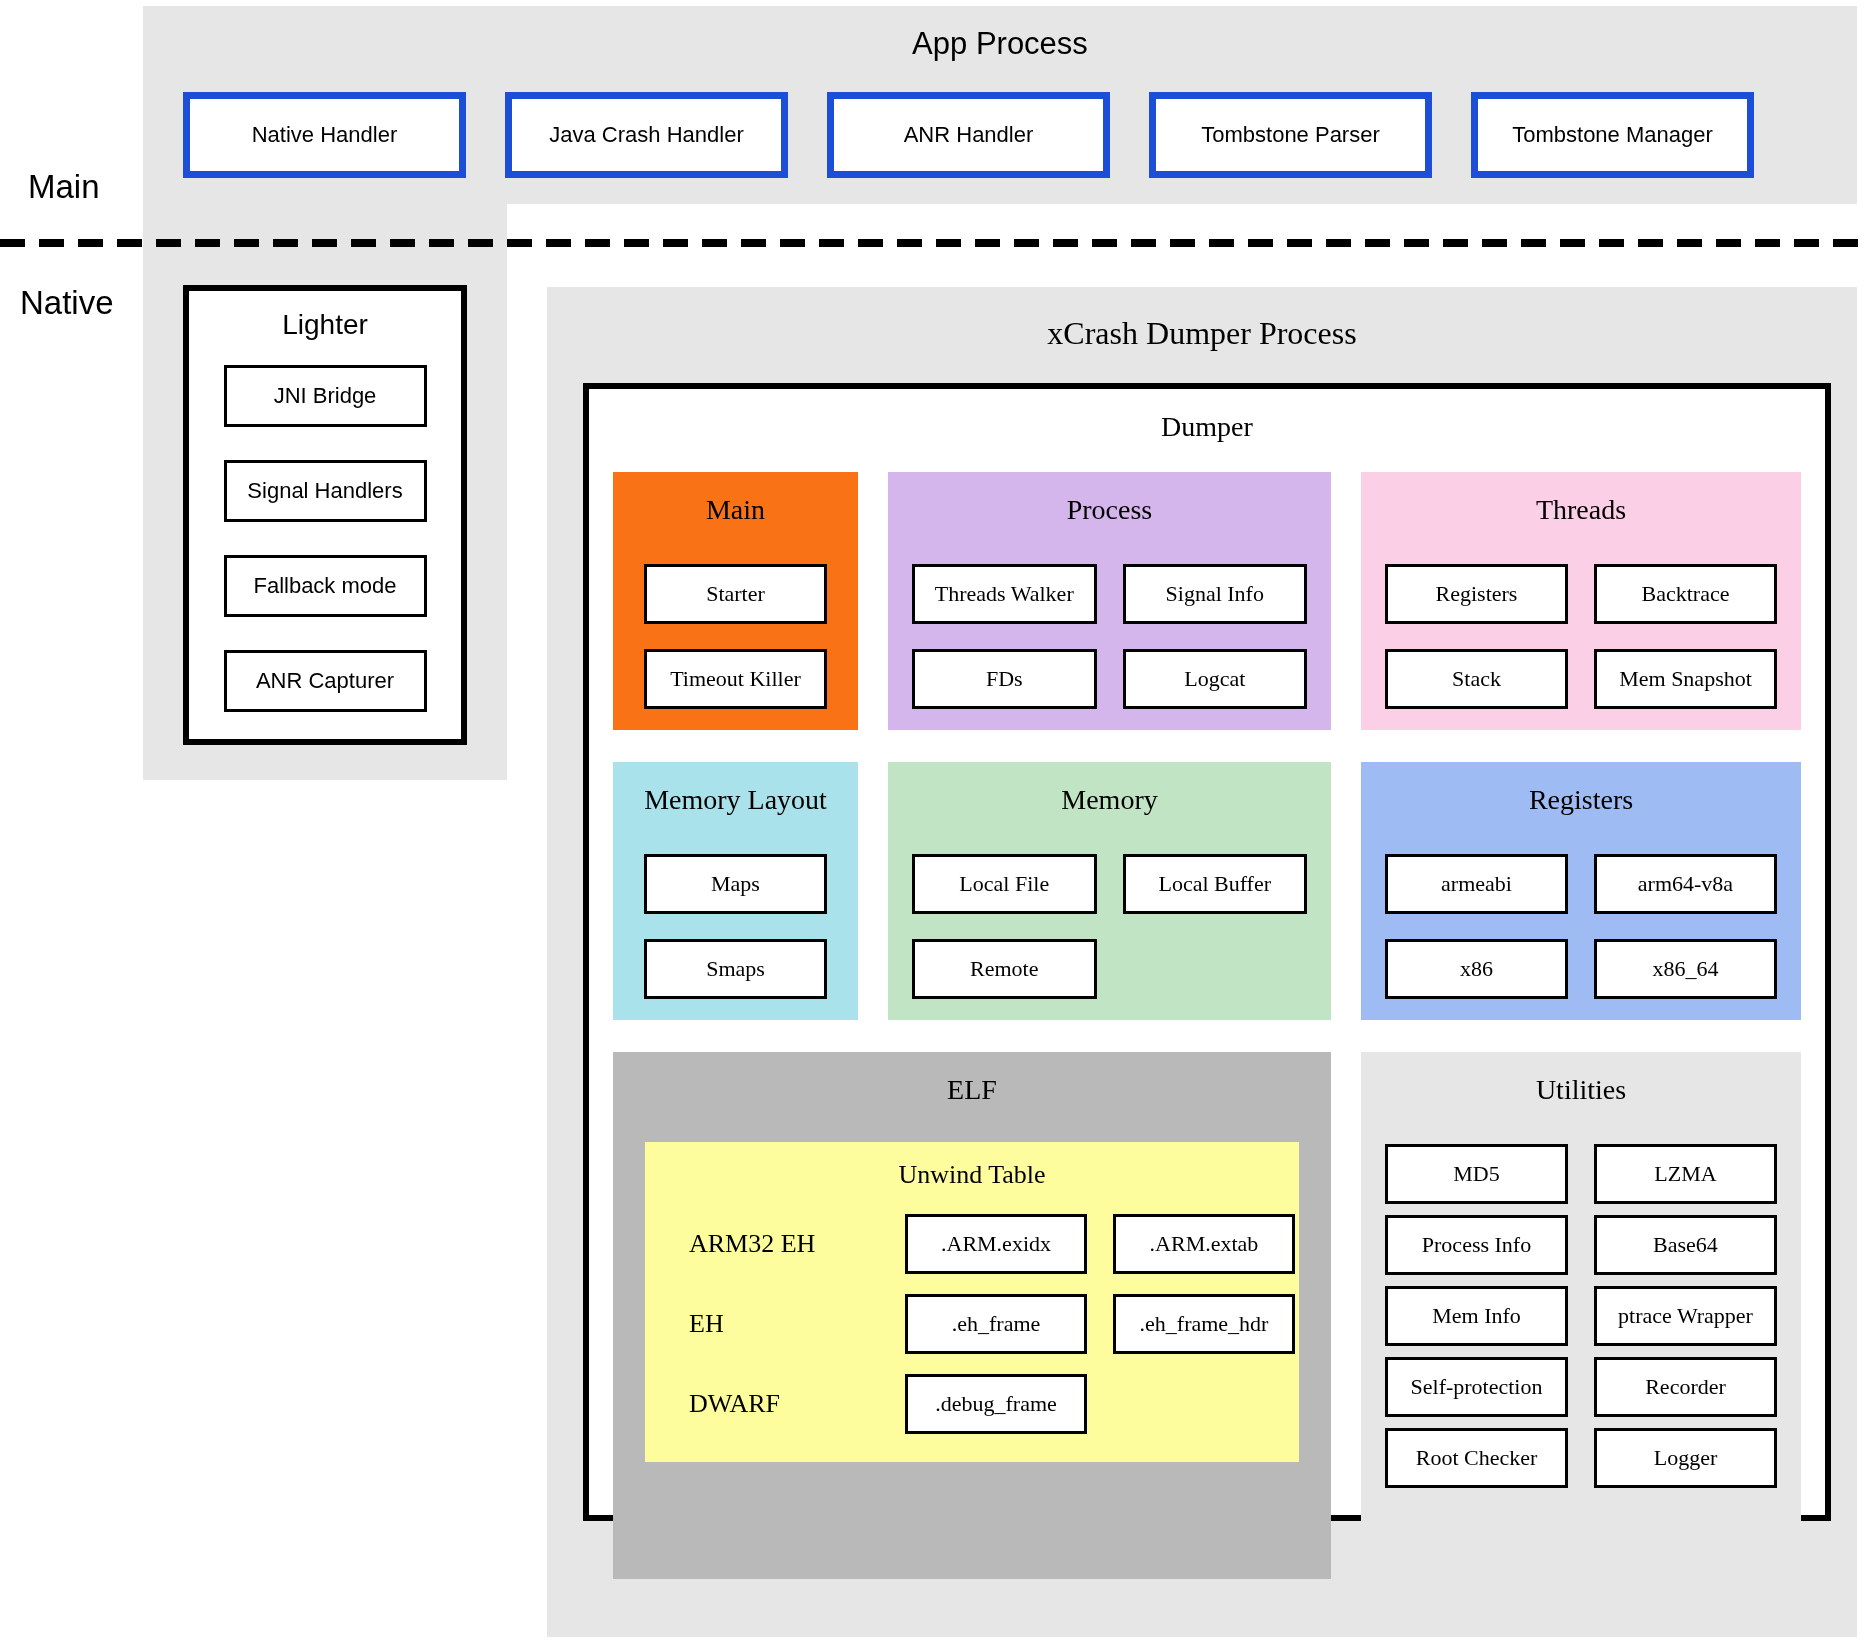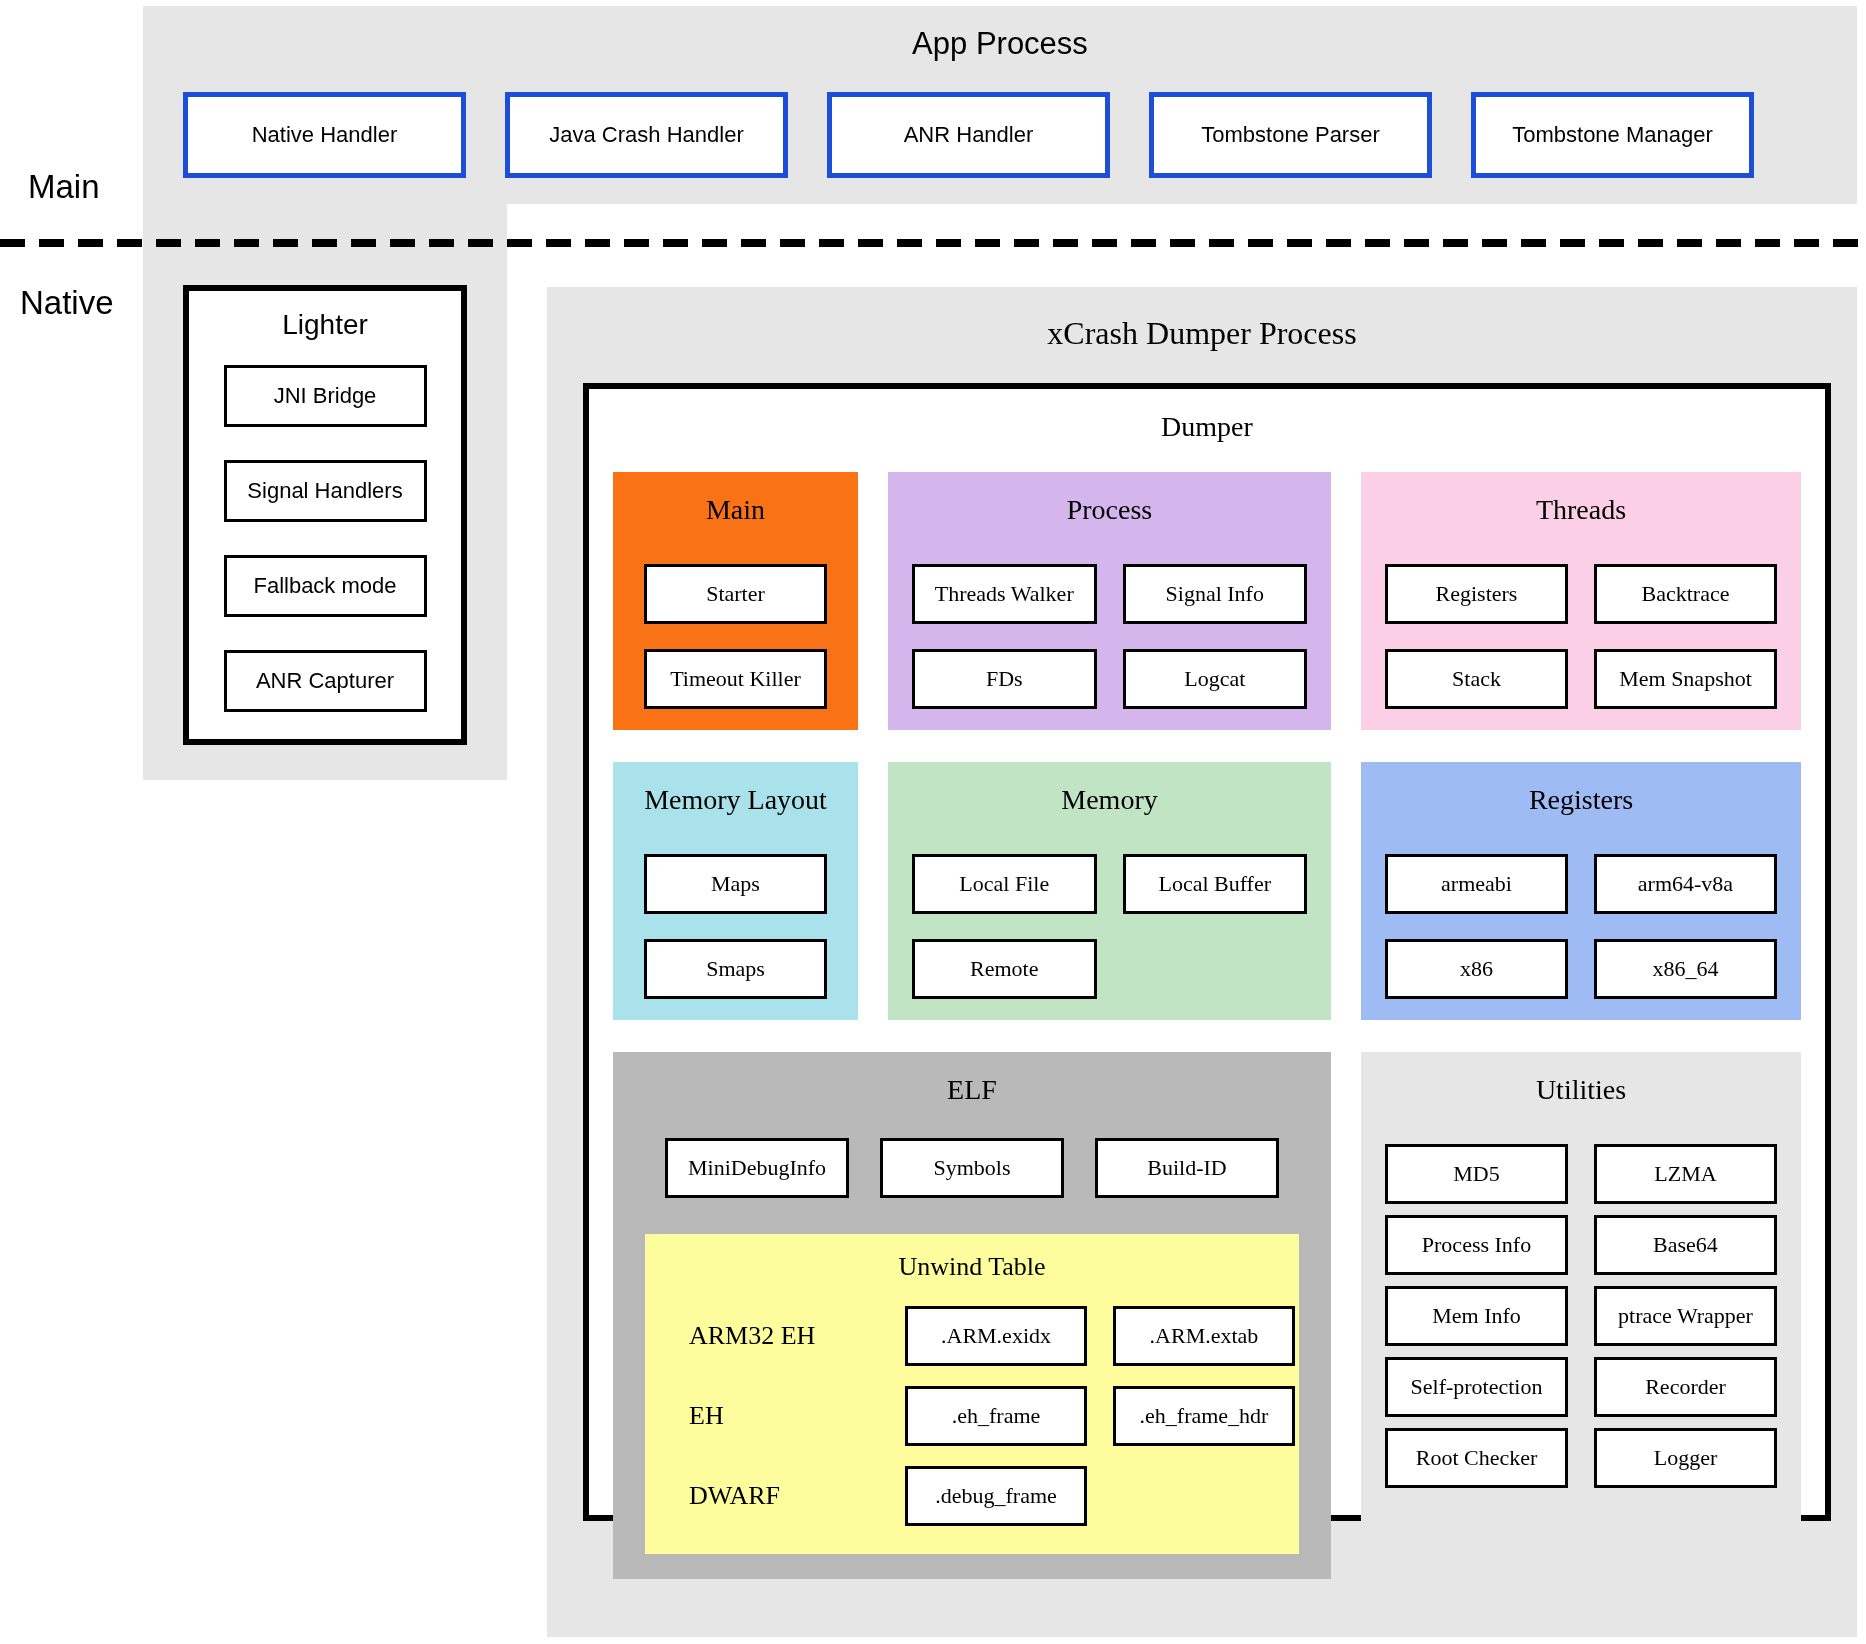--- a/index.html
+++ b/index.html
@@ -4,21 +4,21 @@
 <style>
   html,body{margin:0;padding:0;background:#ffffff;}
   body{font-family:"Liberation Sans","DejaVu Sans",sans-serif;color:#000;}
   .canvas{position:relative;width:1866px;height:1644px;background:#fff;overflow:hidden;}
 
   
   .top-band{position:absolute;left:143px;top:6px;width:1714px;height:198px;background:#e6e6e6;}
   .left-col{position:absolute;left:143px;top:204px;width:364px;height:576px;background:#e6e6e6;}
   .region-title{padding-top:20px;text-align:center;font-size:31px;font-weight:500;}
   .handler-row{display:flex;gap:39px;margin:30px 0 0 40px;}
-  .big-box{width:283px;height:86px;background:#fff;border:5px solid #1d4ed8;box-sizing:border-box;
+  .big-box{width:283px;height:86px;background:#fff;border:7px solid #1d4ed8;box-sizing:border-box;
            display:flex;align-items:center;justify-content:center;font-size:22px;}
 
   
   .dashed-divider{position:absolute;left:0;top:239px;width:1866px;height:8px;
     background:repeating-linear-gradient(90deg,#000 0 25px,transparent 25px 39px);}
 
   .side-label{position:absolute;font-size:33px;}
   .side-label.java{left:28px;top:168px;}
   .side-label.native{left:20px;top:284px;}
 
@@ -142,25 +142,20 @@
             <div class="panel-title">Registers</div>
             <div class="boxes">
               <div class="box">armeabi</div>
               <div class="box">arm64-v8a</div>
               <div class="box">x86</div>
               <div class="box">x86_64</div>
             </div>
           </section>
           <section class="panel elf" style="background: rgb(185, 185, 185);">
             <div class="panel-title">ELF</div>
-            <div class="elf-boxes">
-              <div class="box">MiniDebugInfo</div>
-              <div class="box">Symbols</div>
-              <div class="box">Build-ID</div>
-            </div>
             <div class="unwind" style="background: rgb(253, 253, 157);">
               <div class="unwind-title">Unwind Table</div>
               <div class="unwind-rows">
                 <div class="unwind-label">ARM32 EH</div>
                 <div class="box">.ARM.exidx</div>
                 <div class="box">.ARM.extab</div>
                 <div class="unwind-label">EH</div>
                 <div class="box">.eh_frame</div>
                 <div class="box">.eh_frame_hdr</div>
                 <div class="unwind-label">DWARF</div>

